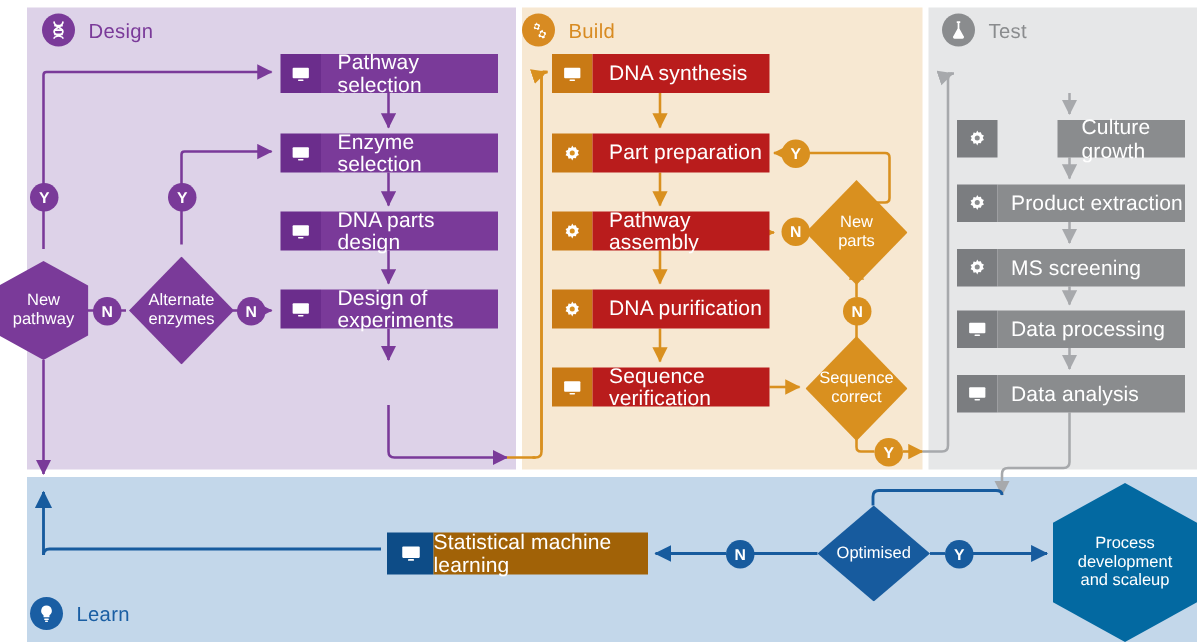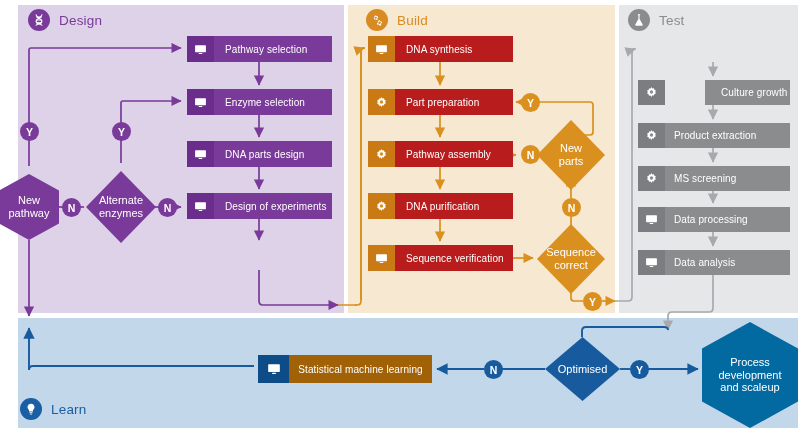--- a/index.html
+++ b/index.html
@@ -15,35 +15,35 @@
 
   
   .panel-head{position:absolute;display:flex;align-items:center;gap:9px;}
   .head-badge{width:22px;height:22px;border-radius:50%;display:flex;align-items:center;justify-content:center;flex:0 0 auto;}
   .head-badge svg{display:block;}
   .head-label{font-size:13.5px;letter-spacing:.2px;}
 
   #head-design{left:28px;top:9px;}
   #head-design .head-badge{background:#7a3a99;}
   #head-design .head-label{color:#7a3a99;}
-  #head-build{left:366px;top:9px;}
+  #head-build{left:348px;top:9px;}
   #head-build .head-badge{background:#d88b22;}
   #head-build .head-label{color:#d88b22;}
   #head-test{left:628px;top:9px;}
   #head-test .head-badge{background:#8a8c8e;}
   #head-test .head-label{color:#8a8c8e;}
   #head-learn{left:20px;top:398px;}
   #head-learn .head-badge{background:#1a5ea3;}
   #head-learn .head-label{color:#1a5ea3;}
 
   
   .pbox{position:absolute;display:flex;align-items:stretch;box-sizing:border-box;}
   .pbox .ic{flex:0 0 27px;display:flex;align-items:center;justify-content:center;}
   .pbox .ic svg{display:block;}
-  .pbox .tx{flex:1;display:flex;align-items:center;padding-left:11px;color:#ffffff;font-size:10px;
+  .pbox .tx{flex:1;display:flex;align-items:center;padding-left:11px;color:#ffffff;font-size:14px;
             letter-spacing:.1px;line-height:1.1;}
   .pbox.design .ic{background:#6b2d8c;}
   .pbox.design .tx{background:#7a3a99;}
   .pbox.build .ic{background:#c97a15;}
   .pbox.build .tx{background:#b91c1c;}
   .pbox.test  .ic{background:#7b7d80;}
   .pbox.test  .tx{background:#8a8c8e;}
   .pbox.learn .ic{background:#0d4c87;}
   .pbox.learn .tx{background:#a16207;}
 

